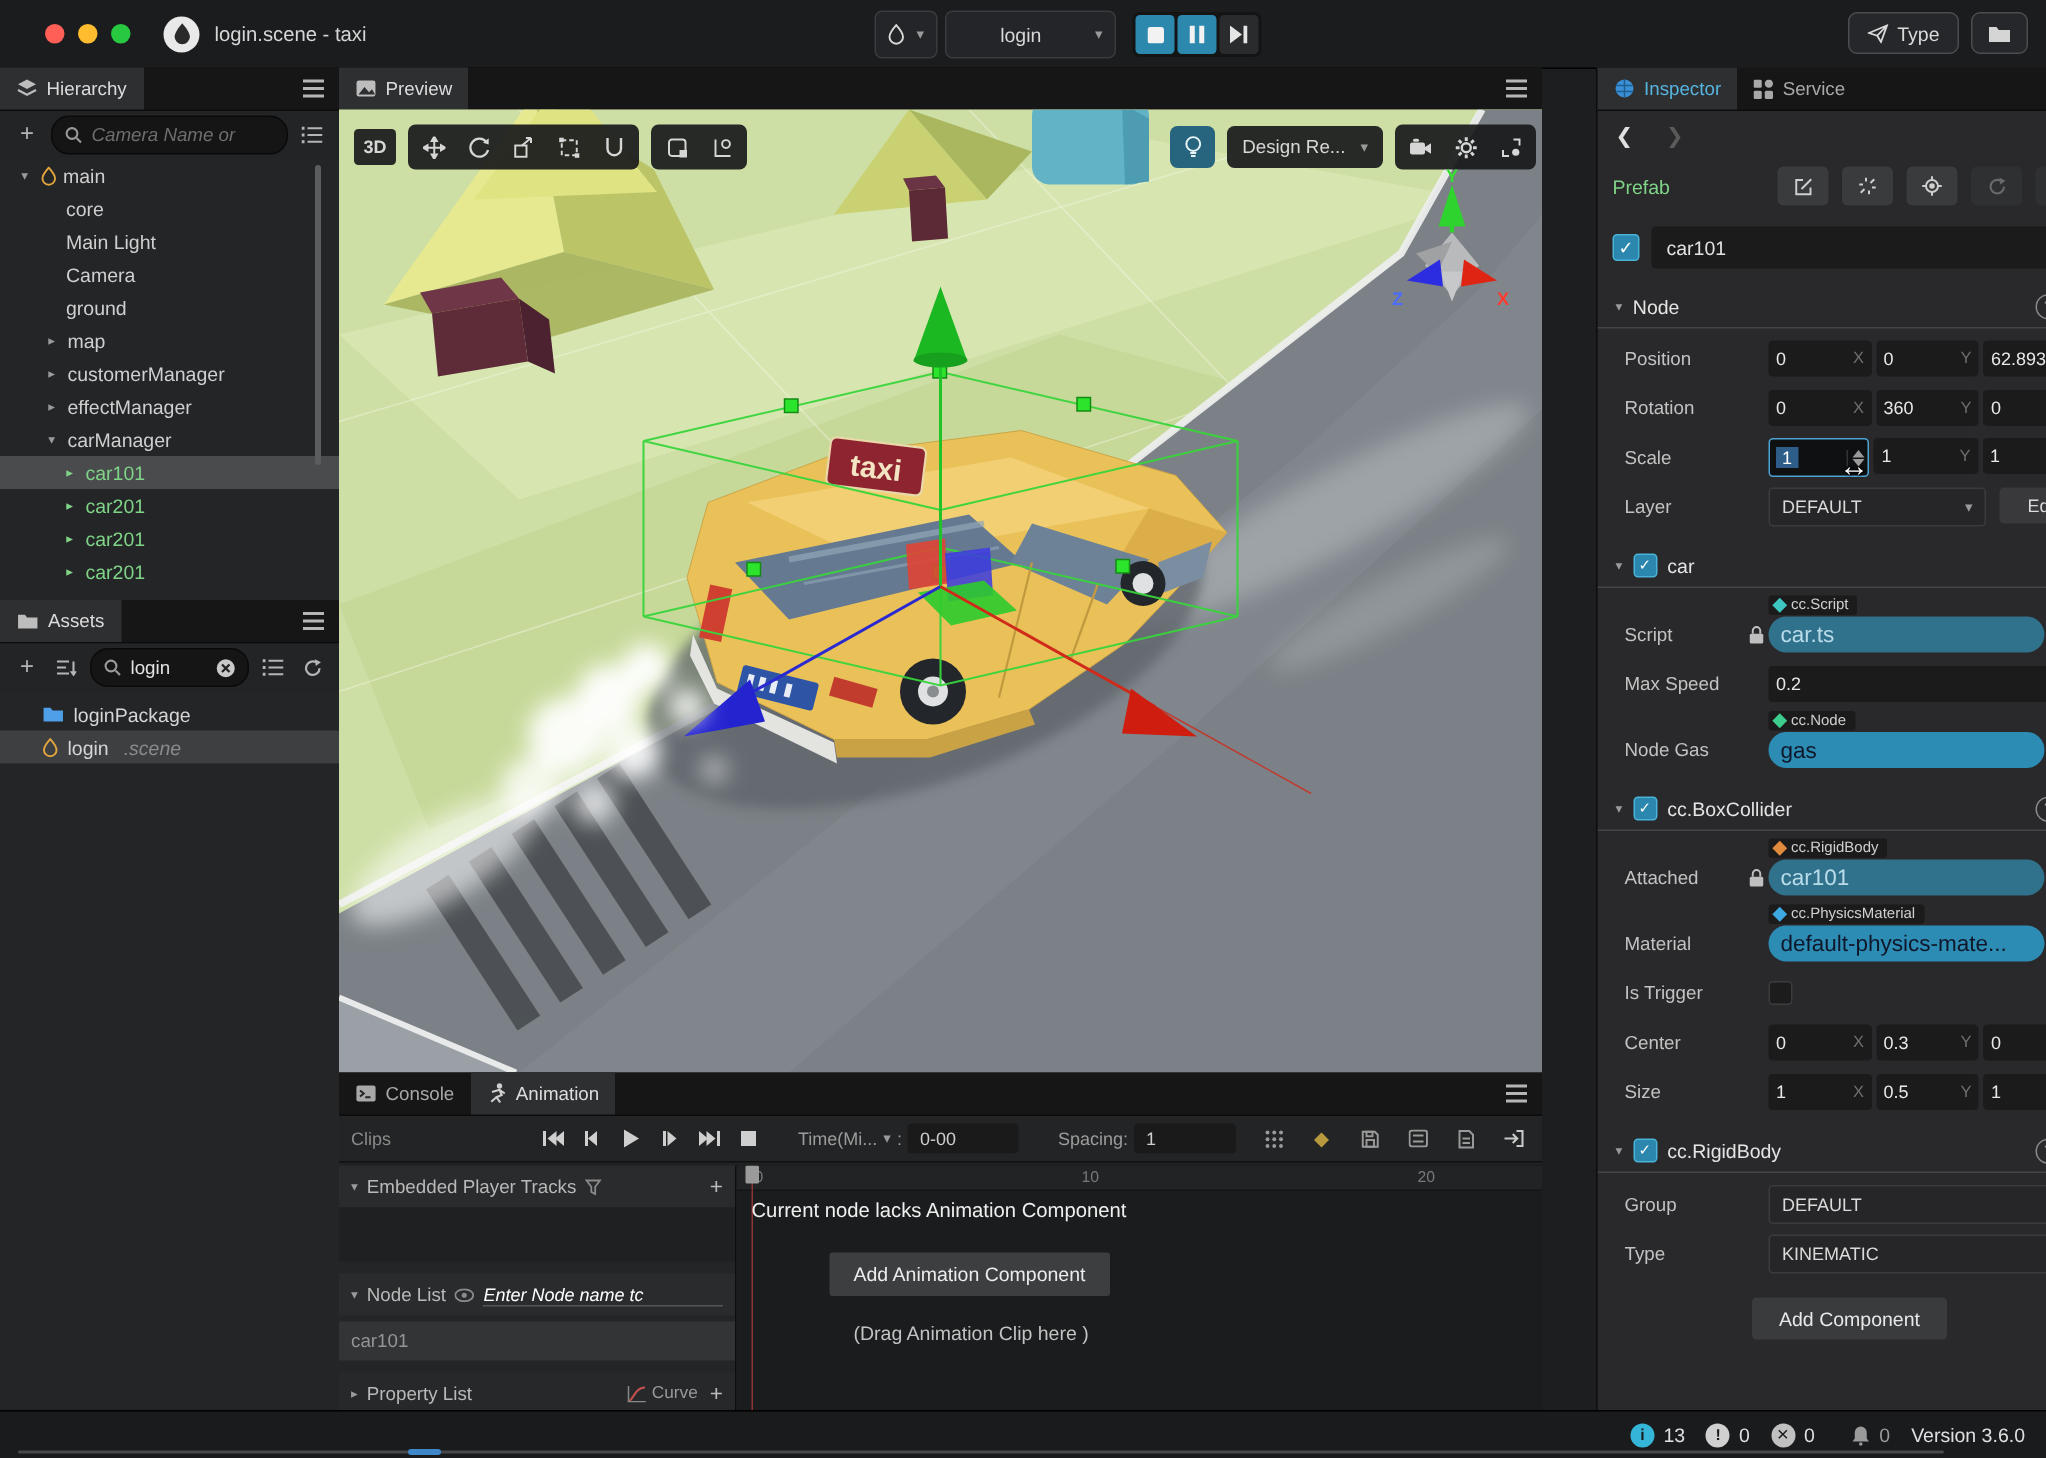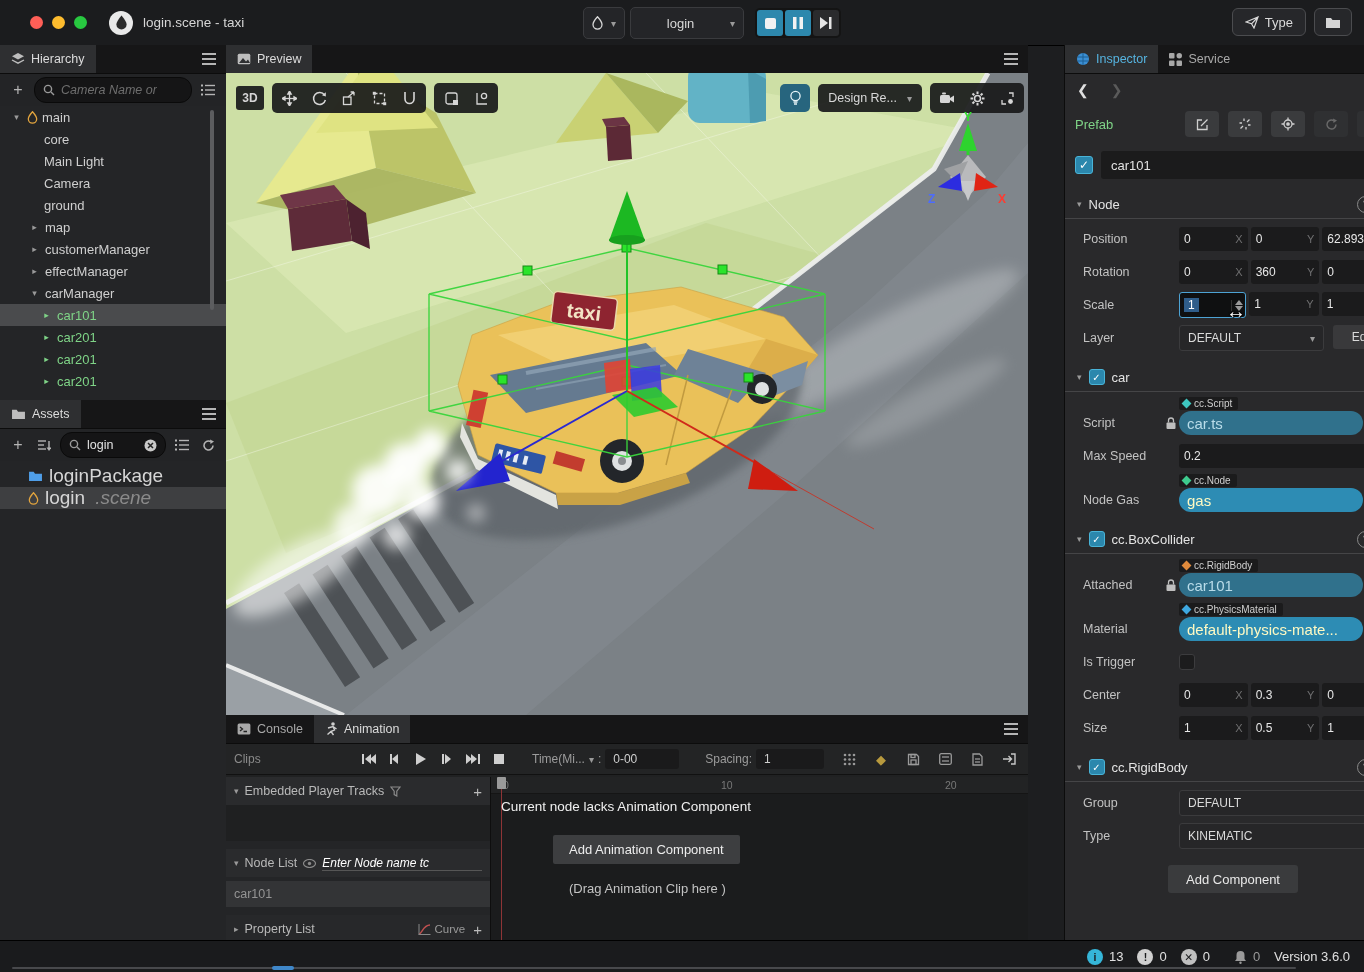--- a/index.html
+++ b/index.html
@@ -43,21 +43,21 @@
   .left-col{left:0;top:45px;width:226px;height:895px;background:#242527;border-right:1px solid #0c0c0c;}
   .hier{left:0;top:0;width:226px;height:355px;}
   .tree{position:relative;background:#242527;}
   .hrow{height:22px;display:flex;align-items:center;gap:4px;font-size:13px;color:#cfcfcf;white-space:nowrap;}
   .hrow .cv{width:13px;text-align:center;color:#9a9a9a;font-size:9px;flex:none;}
   .hrow.sel{background:#4a4b4d;}
   .hrow.greenx{color:#7fd487;}
   .d0{padding-left:10px;}.d1{padding-left:28px;}.d2{padding-left:40px;}
   .vscroll{position:absolute;width:4px;border-radius:2px;background:#5c5d5f;}
   .assets{left:0;top:355px;width:226px;height:540px;background:#242527;}
-  .arow{height:22px;display:flex;align-items:center;gap:6px;padding-left:28px;font-size:19px;color:#d6d6d6;}
+  .arow{height:22px;display:flex;align-items:center;gap:6px;padding-left:28px;font-size:13px;color:#d6d6d6;}
   .arow.sel{background:#3e3f41;}
   .suffix{color:#8b8b8b;font-style:italic;margin-left:4px;}
   
   .center{left:226px;top:45px;width:802px;height:895px;}
   .viewport{position:absolute;left:0;top:28px;width:802px;height:642px;overflow:hidden;background:#cddfa5;}
   .vp-toolbar{position:absolute;left:10px;top:10px;display:flex;gap:8px;align-items:center;}
   .vp-group{display:flex;gap:2px;background:rgba(24,25,26,.92);border-radius:5px;padding:3px;}
   .vp-btn{width:28px;height:24px;display:flex;align-items:center;justify-content:center;color:#d6d6d6;border-radius:3px;}
   .vp-btn.single{background:rgba(24,25,26,.92);}
   .vp-right{position:absolute;right:4px;top:10px;display:flex;gap:8px;align-items:center;padding-left:40px;}
@@ -120,21 +120,21 @@
   .spinner .up{border-bottom:5px solid #9a9a9a;}
   .spinner .dn{border-top:5px solid #9a9a9a;}
   .ddown{flex:1;height:24px;background:#29292b;border:1px solid #3b3b3d;background:#262628;border-radius:3px;display:flex;align-items:center;padding:0 8px;color:#dadada;font-size:12px;}
   .ddown .chev{margin-left:auto;}
   .editbtn{width:58px;height:24px;margin-left:6px;background:#39393b;border:none;border-radius:3px;color:#dadada;font-size:12px;}
   .refwrap{flex:1;position:relative;display:flex;min-width:0;}
   .badge{position:absolute;top:-14px;left:0;background:#1b1b1c;border-radius:2px;padding:1px 6px 1px 4px;display:flex;align-items:center;gap:4px;font-size:10px;color:#cfcfcf;white-space:nowrap;}
   .dm{width:7px;height:7px;transform:rotate(45deg);display:block;flex:none;}
   .reffield{flex:1;height:24px;border-radius:12px;display:flex;align-items:center;padding:0 8px;font-size:15px;min-width:0;white-space:nowrap;overflow:hidden;}
   .reffield.dimteal{background:#30718c;color:#b9dce9;}
-  .reffield.teal{background:#2d8cb4;color:#fef9c3;}
+  .reffield.teal{background:#2d8cb4;color:#0f172a;}
   .picker{width:24px;height:24px;margin-left:4px;background:#242426;border-radius:3px;border:none;display:flex;align-items:center;justify-content:center;color:#cfcfcf;flex:none;}
   .lockic{width:16px;margin-left:auto;color:#bfbfbf;}
   .addcomp{display:block;margin:16px auto 0;height:28px;padding:0 18px;background:#3a3b3d;border:none;border-radius:3px;color:#e8e8e8;font-size:13px;}
   .insp-scroll{position:absolute;right:2px;top:60px;width:6px;height:810px;background:#525355;border-radius:3px;opacity:.85;}
   
   .statusbar{left:0;top:940px;width:1364px;height:32px;background:#1a1b1d;border-top:1px solid #000;
              display:flex;align-items:center;justify-content:flex-end;gap:14px;padding-right:14px;box-sizing:border-box;font-size:13px;color:#e0e0e0;}
   .stitem{display:flex;align-items:center;gap:6px;}
   .scirc{width:16px;height:16px;border-radius:50%;display:flex;align-items:center;justify-content:center;font-size:10.5px;font-weight:bold;color:#1a1b1d;}
   .bottomline{position:absolute;left:12px;top:967px;width:1284px;height:2px;background:#6f7072;opacity:.55;border-radius:1px;}

